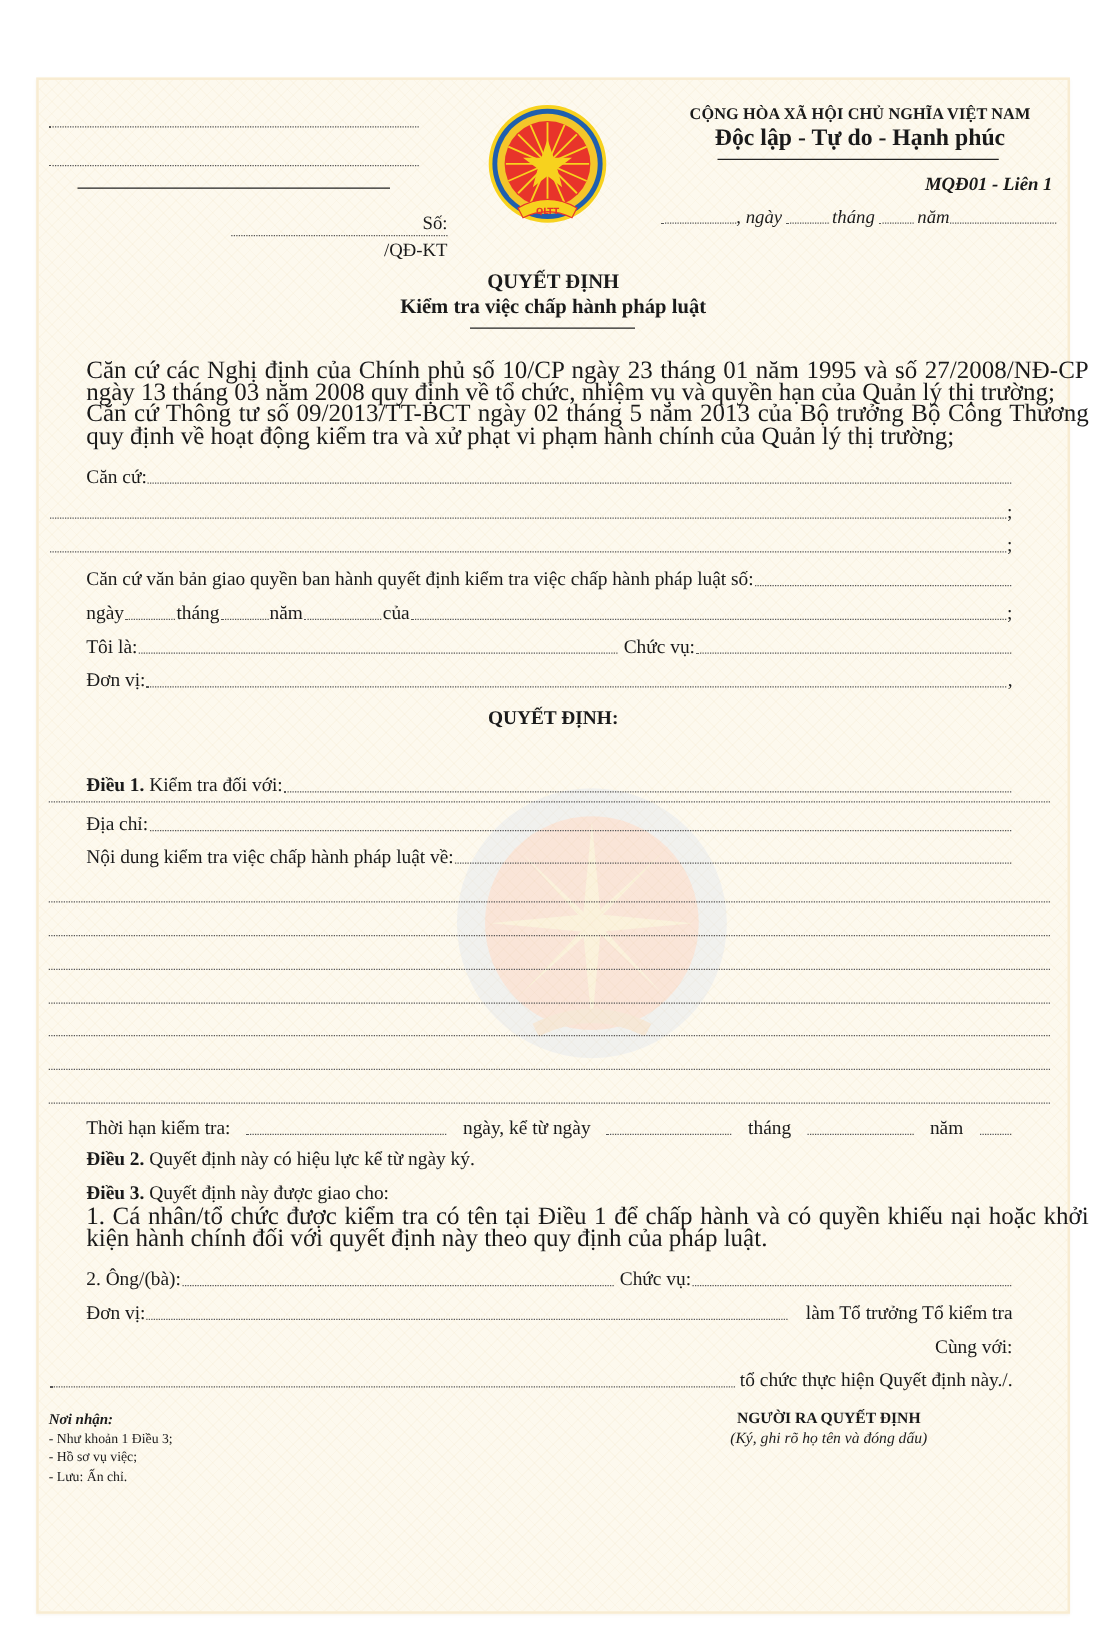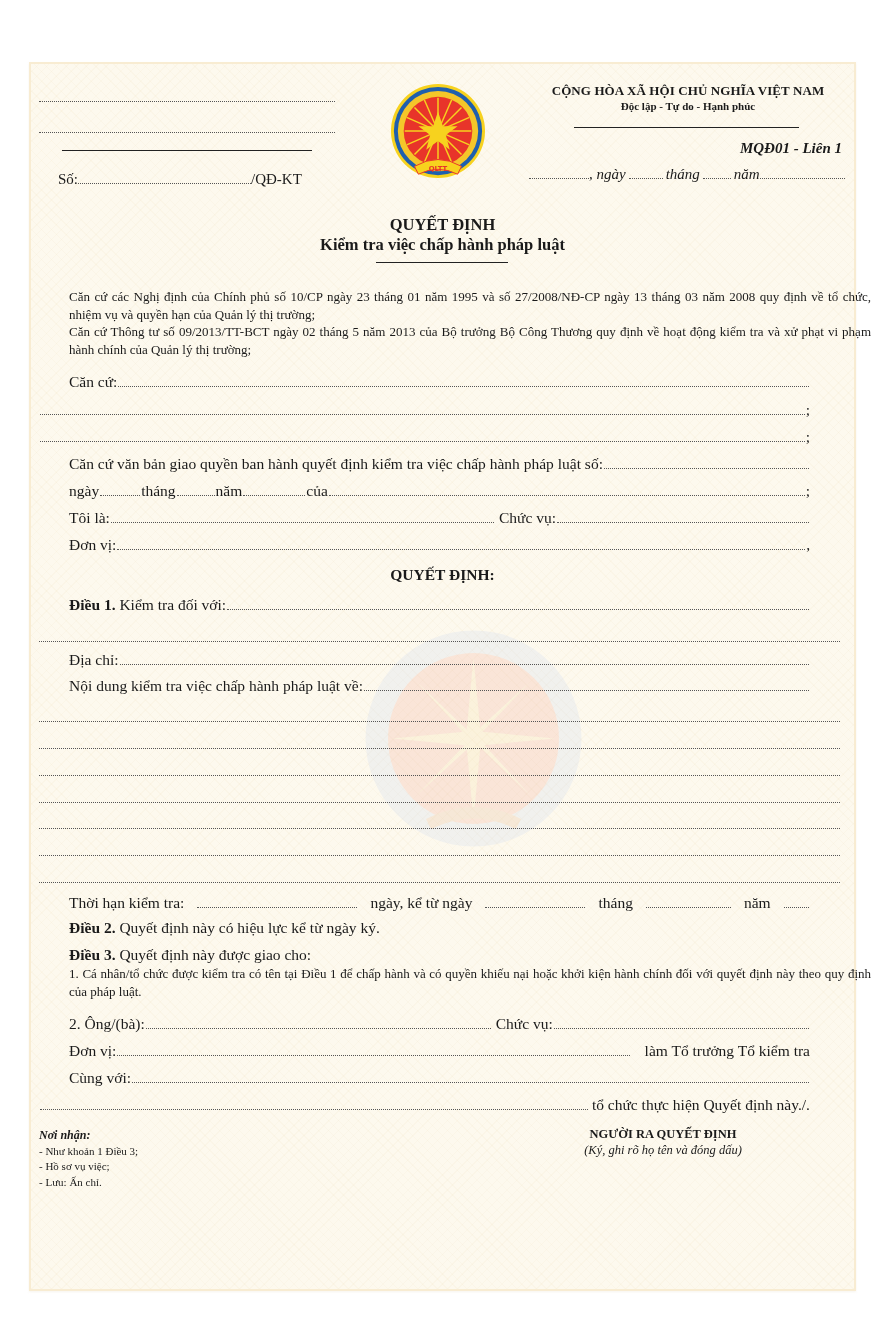--- a/index.html
+++ b/index.html
@@ -20,26 +20,26 @@
     .dots { position: absolute; height: 0; border-bottom: 1px dotted #555; }
     .solid { position: absolute; height: 0; border-bottom: 1px solid #222; }
 
     .line { position: absolute; left: 38px; right: 44px; font-size: 15.5px; line-height: 18px; white-space: nowrap; display: flex; align-items: flex-end; }
     .line .lbl { flex: 0 0 auto; }
     .line .fill { flex: 1 1 auto; border-bottom: 1px dotted #555; margin: 0 1px 4px 1px; height: 0; }
     .line .fixed { flex: 0 0 auto; border-bottom: 1px dotted #555; margin: 0 1px 4px 1px; height: 0; }
     .line .end { flex: 0 0 auto; }
     .b { font-weight: bold; }
 
-    .para { position: absolute; left: 38px; width: 802px; font-size: 13px; line-height: 17.5px; text-align: justify; }
+    .para { position: absolute; left: 38px; width: 802px; font-size: 20px; line-height: 17.5px; text-align: justify; }
     .para p { text-align-last: left; }
 
     .hdr-right { position: absolute; left: 527px; width: 318px; text-align: center; }
     .nation { font-size: 13px; font-weight: bold; letter-spacing: 0.1px; }
-    .motto { font-size: 11px; font-weight: bold; margin-top: 1px; }
+    .motto { font-size: 19px; font-weight: bold; margin-top: 1px; }
 
     .title { position: absolute; left: 0; right: 0; text-align: center; font-weight: bold; }
 
     .watermark { position: absolute; left: 330px; top: 562px; width: 225px; height: 225px; opacity: 0.22; }
     .emblem { position: absolute; left: 387px; top: 80px; width: 98px; height: 106px; }
 
     .recipients { position: absolute; left: 38px; top: 1127px; font-size: 11px; line-height: 15.5px; }
     .recipients .hd { font-style: italic; font-weight: bold; font-size: 12px; }
     .signer { position: absolute; left: 540px; width: 260px; top: 1127px; text-align: center; }
     .signer .t { font-weight: bold; font-size: 12.5px; }
@@ -62,21 +62,21 @@
       <polygon points="75,75 52,53 50,50 54,52"></polygon>
       <polygon points="25,75 47,52 50,50 48,54"></polygon>
       <polygon points="25,25 48,47 50,50 46,48"></polygon>
     </g>
     <path d="M30 88 Q50 78 70 88" stroke="#e0b08a" stroke-width="5" fill="none"></path>
   </svg>
 
   <div class="dots" style="left:8px; top:37px; width:296px;"></div>
   <div class="dots" style="left:8px; top:68px; width:296px;"></div>
   <div class="solid" style="left:31px; top:86px; width:250px;"></div>
-  <div class="abs" style="left:27px; top:107px; width:300px; font-size:15px; display:flex; align-items:flex-end;">
+  <div class="abs" style="left:27px; top:107px; width:300px; font-size:15px; display:flex; align-items:flex-end;flex-direction:column;">
     <span>Số:</span>
     <span style="display:inline-block; width:173px; border-bottom:1px dotted #555; margin-bottom:4px;"></span>
     <span>/QĐ-KT</span>
   </div>
 
   <svg class="emblem" style="left:358px; top:18px;" viewBox="0 0 100 108">
     <circle cx="50" cy="50" r="48" fill="#f7d21e"></circle>
     <circle cx="50" cy="50" r="45" fill="#1f5fae"></circle>
     <circle cx="50" cy="50" r="41" fill="#f4c62a"></circle>
     <circle cx="50" cy="50" r="35" fill="#e8342a"></circle>
@@ -154,21 +154,21 @@
     <span class="fill"></span>
   </div>
   <div class="line" style="top:472px;">
     <span class="lbl">Đơn vị:</span>
     <span class="fill"></span>
     <span class="end">,</span>
   </div>
 
   <div class="title" style="top:502px; font-size:15.5px;">QUYẾT ĐỊNH:</div>
 
-  <div class="line" style="top:532px;">
+  <div class="line" style="top:556px;">
     <span class="lbl b">Điều 1.</span>
     <span class="lbl" style="white-space:pre;"> Kiểm tra đối với:</span>
     <span class="fill"></span>
   </div>
   <div class="dots" style="left:8px; right:14px; top:577px;"></div>
   <div class="line" style="top:587px;">
     <span class="lbl">Địa chỉ:</span>
     <span class="fill"></span>
   </div>
   <div class="line" style="top:613px;">
@@ -210,21 +210,21 @@
     <span class="lbl">2. Ông/(bà):</span>
     <span class="fixed" style="width:345px;"></span>
     <span class="lbl" style="margin-left:4px;">Chức vụ:</span>
     <span class="fill"></span>
   </div>
   <div class="line" style="top:978px;">
     <span class="lbl">Đơn vị:</span>
     <span class="fill"></span>
     <span class="end" style="margin-left:14px;">làm Tổ trưởng Tổ kiểm tra</span>
   </div>
-  <div class="line" style="top:1005px;">
+  <div class="line" style="top:1005px;flex-direction:column;">
     <span class="lbl">Cùng với:</span>
     <span class="fill"></span>
   </div>
   <div class="line" style="top:1032px; left:8px;text-align:right;">
     <span class="fill"></span>
     <span class="end" style="margin-left:3px;">tổ chức thực hiện Quyết định này./.</span>
   </div>
 
   <div class="recipients" style="left:8px; top:1064px;">
     <div class="hd">Nơi nhận:</div>

